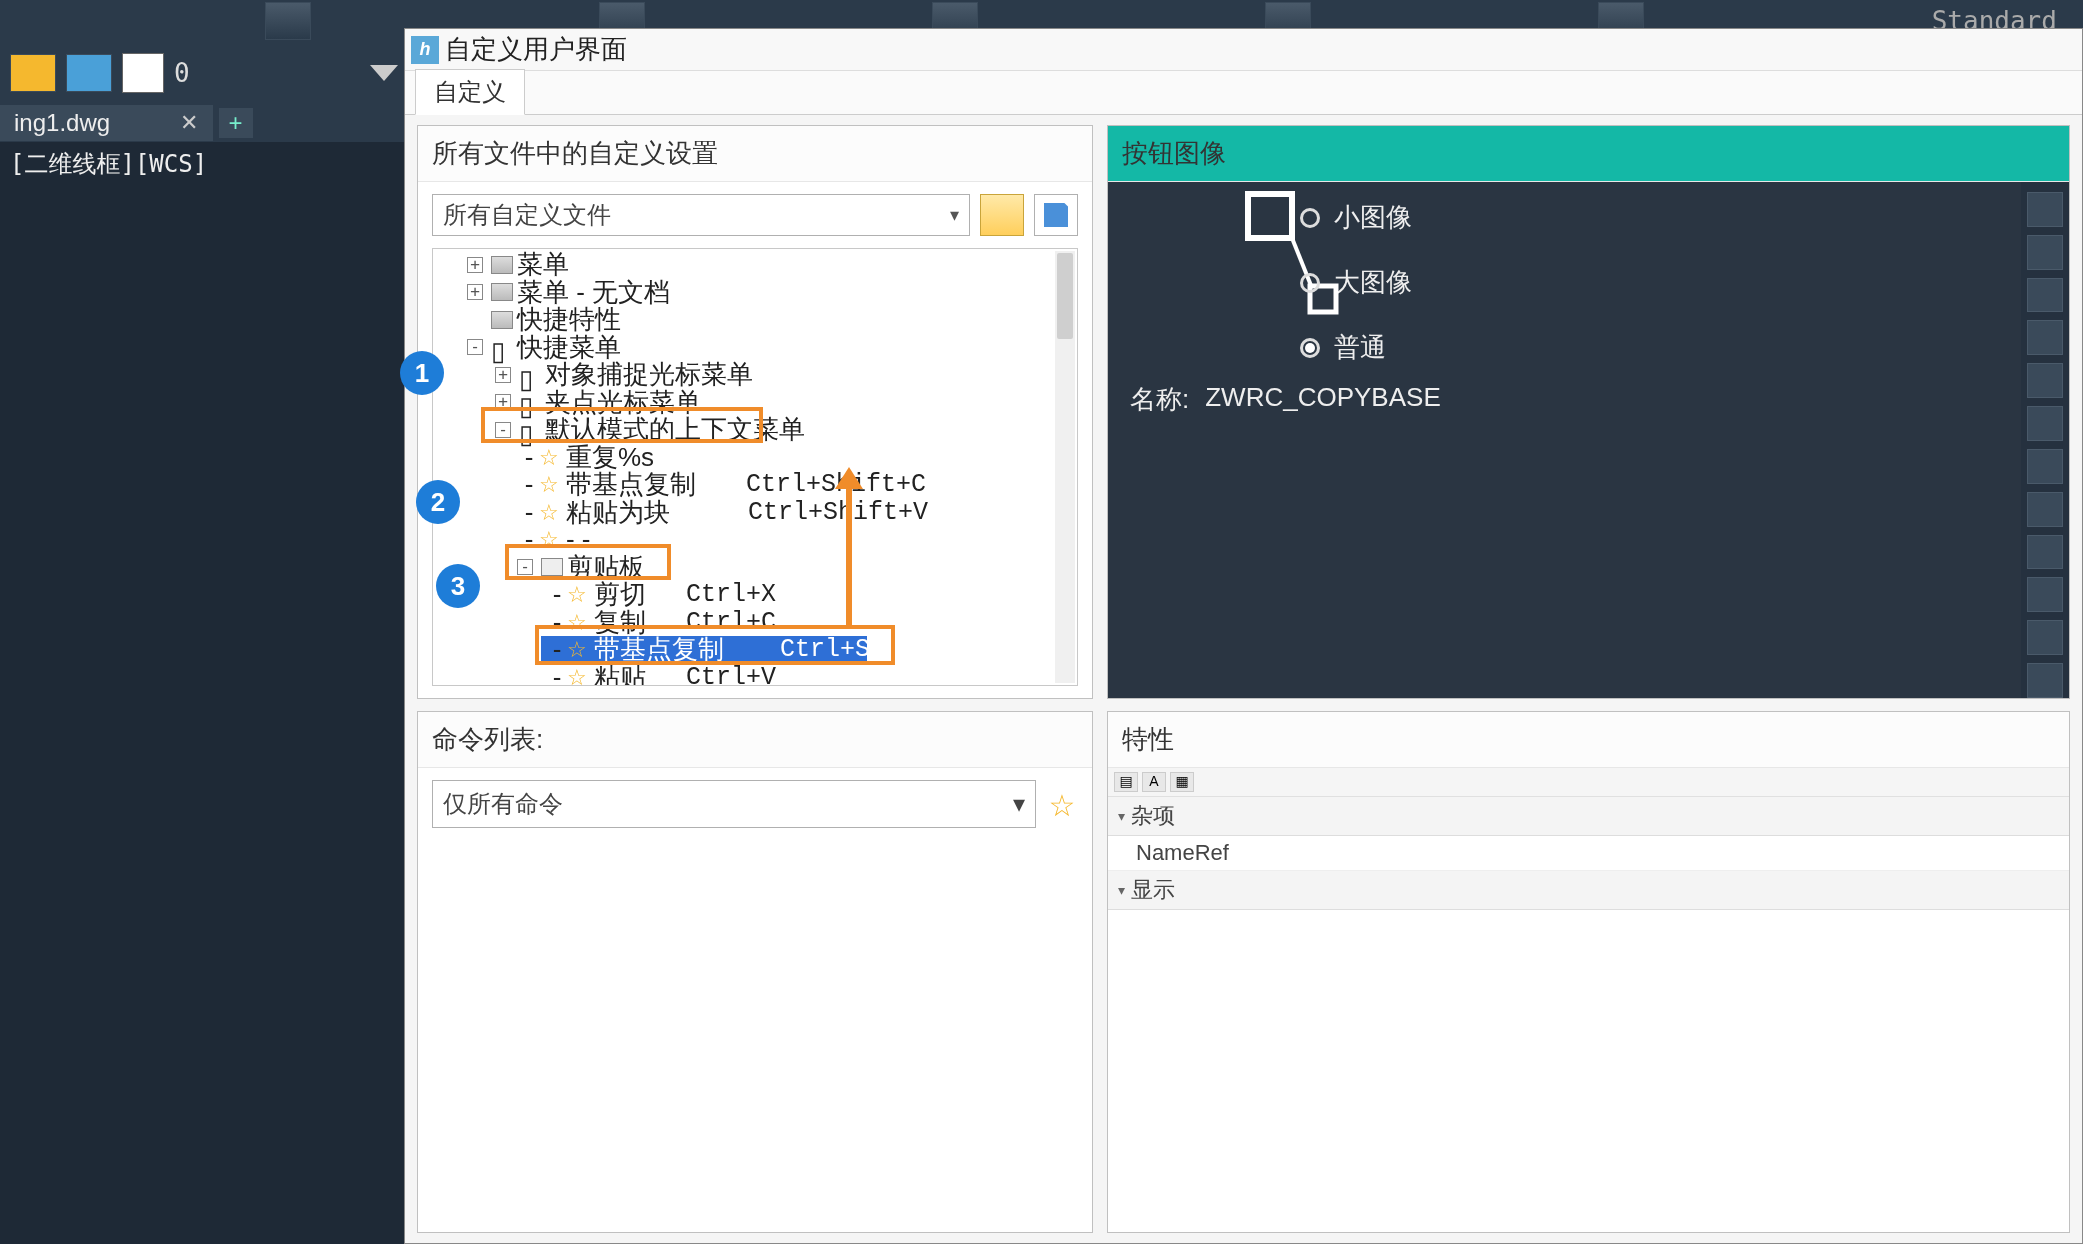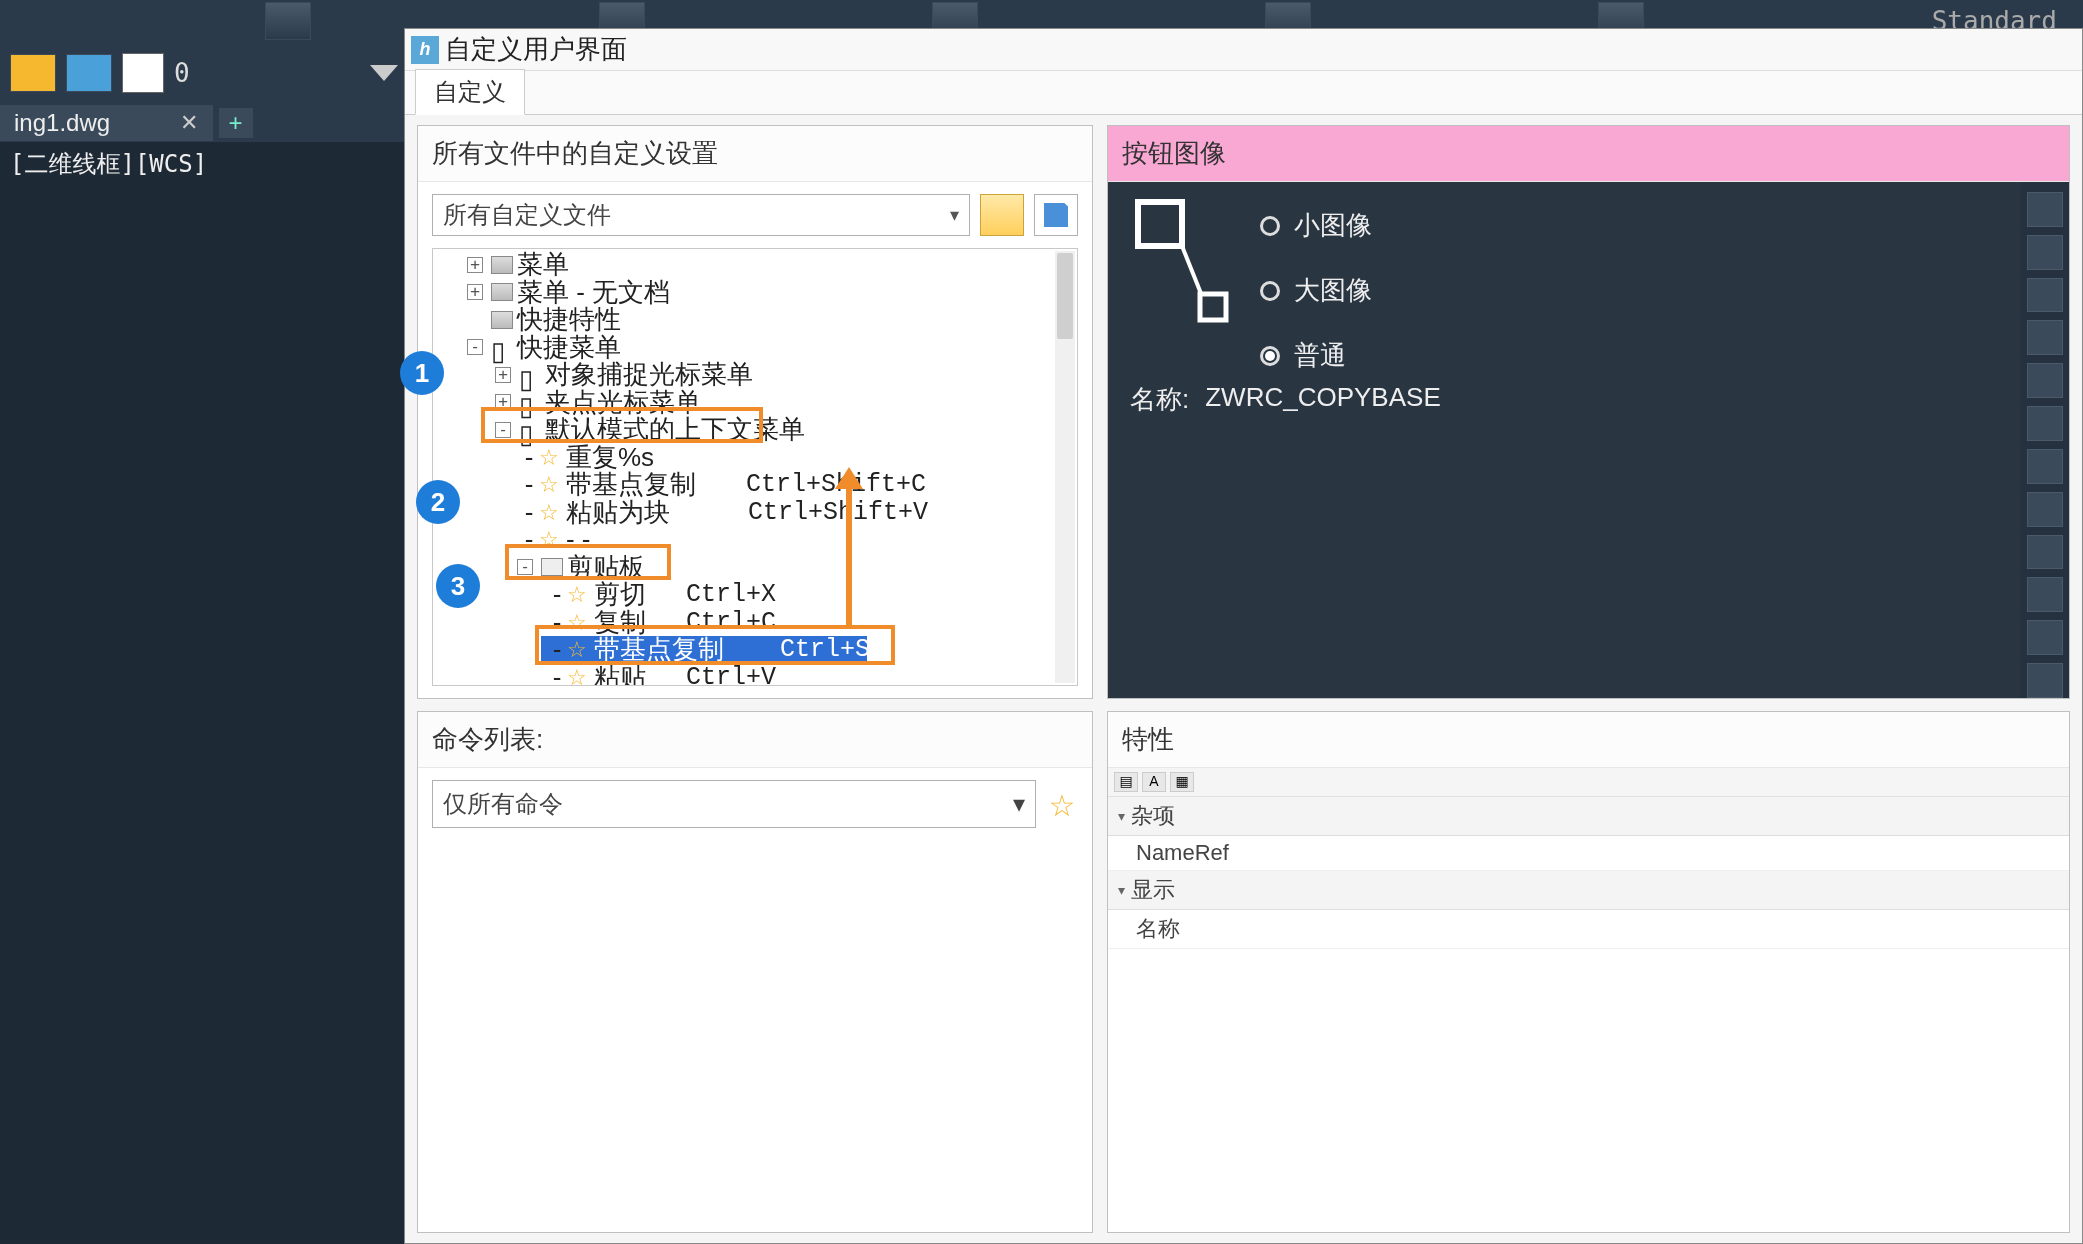--- a/index.html
+++ b/index.html
@@ -74,22 +74,22 @@
 
 
 .cmd-body { padding: 12px 14px; display:flex; flex-direction:column; gap:14px; }
 .search-input { height:42px; border:1px solid #b0b0b0; padding:0 10px; font-size:24px; color:#888; font-style:italic; font-family:"SimSun",sans-serif; display:flex; align-items:center; }
 .cmd-filter-row { display:flex; gap:10px; align-items:center; }
 .cmd-filter { flex:1; height:48px; border:1px solid #b0b0b0; font-size:24px; color:#444; padding:0 10px; display:flex; align-items:center; justify-content:space-between; font-family:"SimSun",monospace; }
 .star-btn { width:32px; height:32px; color:#f5b82e; font-size:30px; text-align:center; }
 
 
 .icon-panel { flex: 0 0 574px; background:#2a3542; color:#eee; border:1px solid #c0c0c0; }
-.icon-panel .panel-header { background:#f9a8d4; color:#333; }
-.icon-panel-body { padding: 12px 22px; display:flex; gap: 20px; height: calc(100% - 50px); position:relative; font-family:"SimSun","Microsoft YaHei"; }
+.icon-panel .panel-header { background:#14b8a6; color:#333; }
+.icon-panel-body { padding: 4px 22px; display:flex; gap: 60px; height: calc(100% - 50px); position:relative; font-family:"SimSun","Microsoft YaHei";text-align:right; }
 .icon-preview { width: 110px; height:150px; position:relative; }
 .icon-preview svg { position:absolute; }
 .radio-col { display:flex; flex-direction:column; gap: 30px; font-size:26px; padding-top: 14px; }
 .radio { display:flex; align-items:center; gap:14px; }
 .radio-dot { width:20px; height:20px; border-radius:50%; border:3px solid #ddd; position:relative; }
 .radio-dot.checked::after { content:""; position:absolute; inset:2px; border-radius:50%; background:#fff; }
 .name-row { position:absolute; left: 22px; top: 200px; font-size:26px; color:#eee; display:flex; gap: 16px; font-family:"SimSun",monospace; }
 
 .side-icon-strip { position:absolute; right:0; top:0; bottom:0; width:48px; background:#25313f; display:flex; flex-direction:column; align-items:center; gap:8px; padding-top:10px; }
 .side-icon-strip .si { width:36px; height:36px; background:#3a4a5a; border:1px solid #4a5a6a; }
@@ -304,21 +304,20 @@
           </div>
           <div class="prop-section">
               <span class="tri">▾</span>
               <span>杂项</span>
             </div>
           <div class="prop-row">NameRef</div>
           <div class="prop-section">
               <span class="tri">▾</span>
               <span>显示</span>
             </div>
-          <div class="prop-row">名称</div>
         </div>
       </div>
     </div>
   </div>
 </div>
 
 <div class="num-badge" style="left:400px; top:351px;">1</div>
 <div class="num-badge" style="left:416px; top:480px;">2</div>
 <div class="num-badge" style="left:436px; top:564px;">3</div>
 

